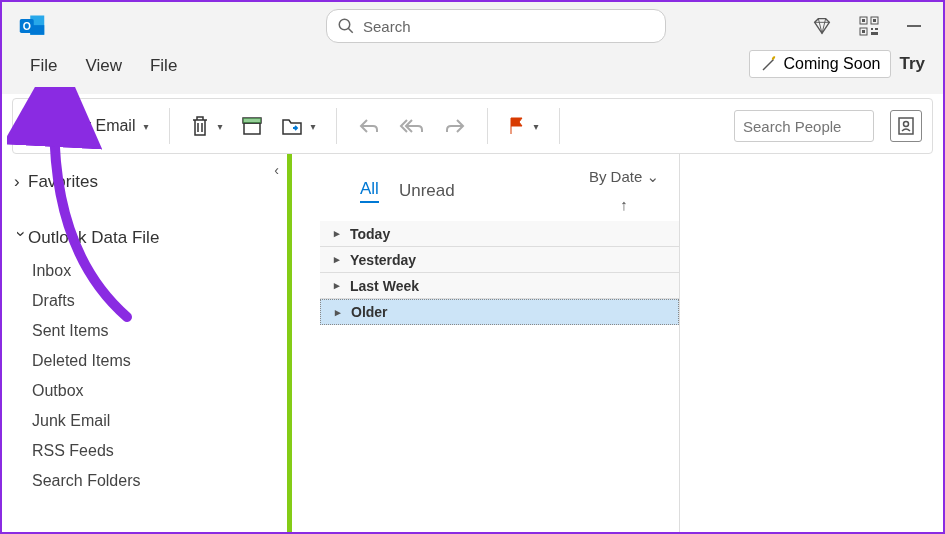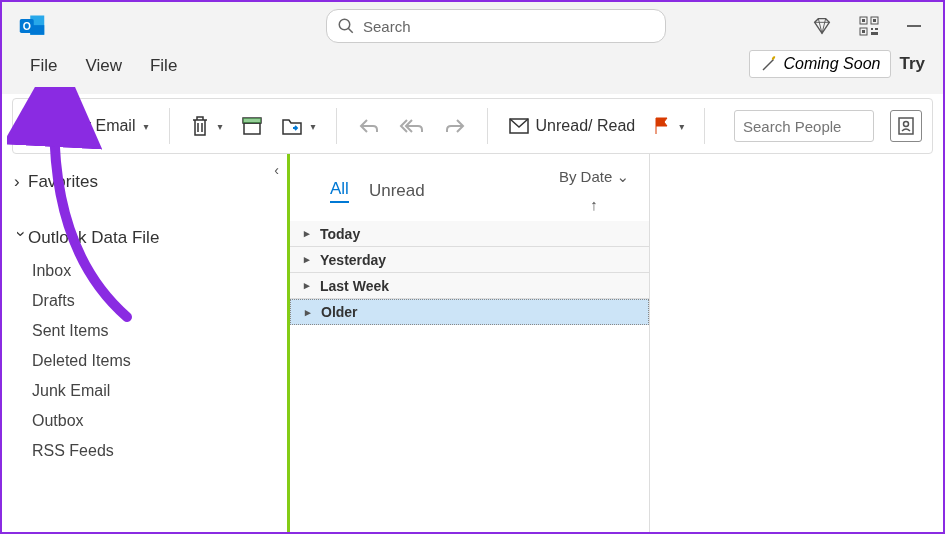--- a/index.html
+++ b/index.html
@@ -9,37 +9,37 @@
 .logo { width: 28px; height: 28px; margin-left: 6px; }
 .search-box { margin-left: 280px; width: 340px; height: 34px; background: #fff; border: 1px solid #ccc; border-radius: 12px; display: flex; align-items: center; padding: 0 10px; }
 .search-box svg { margin-right: 8px; flex-shrink: 0; }
 .search-box span { color: #666; font-size: 15px; }
 .titlebar-right { margin-left: auto; display: flex; align-items: center; gap: 26px; padding-right: 10px; }
 .icon-btn { color: #555; cursor: pointer; }
 .menubar { height: 44px; background: #f3f3f3; display: flex; align-items: flex-start; padding: 0 14px; gap: 0; }
 .menu-item { font-size: 17px; color: #333; padding: 6px 14px; cursor: pointer; }
 .menu-item.active { font-weight: 600; border-bottom: 2px solid #0078d4; color: #000; padding-bottom: 4px;}
 .menubar-spacer { flex: 1; }
-.coming-soon { background: #fff; border: 1px solid #ccc; border-radius: 3px; padding: 4px 10px; font-size: 16px; display: flex; align-items: center; gap: 6px; font-style: italic; }
+.coming-soon { background: #fff; border: 1px solid #ccc; border-radius: 3px; padding: 4px 10px; font-size: 16px; display: flex; align-items: center; gap: 6px; }
 .try-btn { font-size: 17px; padding: 4px 8px; font-weight: bold; }
 .ribbon { height: 56px; background: #fff; border: 1px solid #ddd; border-radius: 4px; margin: 4px 10px 0 10px; display: flex; align-items: center; padding: 0 10px; gap: 6px; }
 .ribbon-divider { width: 1px; height: 36px; background: #ddd; margin: 0 8px; }
 .ribbon-btn { display: flex; align-items: center; gap: 6px; padding: 4px 6px; cursor: pointer; }
 .ribbon-btn span.label { font-size: 16px; color: #333; }
 .caret { font-size: 10px; color: #555; margin-left: 2px; }
 .search-people { margin-left: auto; display: flex; align-items: center; border-radius: 11px; }
 .search-people input { width: 140px; height: 32px; border: 1px solid #ccc; border-radius: 3px; padding: 0 8px; font-size: 15px; color: #666; }
 .address-book { border: 1px solid #888; border-radius: 3px; width: 32px; height: 32px; display:flex;align-items:center;justify-content:center; margin-left:10px;}
 .content { display: flex; height: calc(100% - 152px); }
 .sidebar { width: 285px; position: relative; padding: 10px 0 0 0; }
 .collapse-btn { position: absolute; top: 8px; right: 8px; color: #555; cursor: pointer; font-size:14px;}
 .tree-head { display: flex; align-items: center; padding: 8px 12px; font-size: 17px; color: #333; cursor: pointer; }
 .tree-head .chev { width: 14px; display:inline-block; }
 .tree-item { padding: 6px 12px 6px 30px; font-size: 16px; color: #444; cursor: pointer; }
-.message-pane { flex: 1; border-left: 3px solid #84cc16; display:flex; }
+.message-pane { flex: 1; border-left: 5px solid #84cc16; display:flex;padding-left:28px; }
 .list-col { width: 360px; border-right: 1px solid #ddd; }
 .list-header { display: flex; align-items: center; padding: 14px 20px 8px 40px; gap: 20px; }
 .tab { font-size: 17px; color: #555; cursor: pointer; }
 .tab.active { color: #0078d4; border-bottom: 2px solid #0078d4; padding-bottom: 2px; }
 .sort-ctrl { margin-left: auto; display: flex; align-items: center; gap: 10px; color: #555; font-size: 15px; flex-direction: column;}
 .group-row { display: flex; align-items: center; height: 26px; padding: 0 8px 0 14px; font-size: 14px; font-weight: 600; color: #333; border-top: 1px solid #ddd; border-bottom: 1px solid #ddd; background: #f8f8f8; cursor: pointer; }
 .group-row:nth-of-type(n+2){ border-top:none;}
 .group-row.selected { background: #cce4f7; border: 1px dotted #888; }
 .group-row .g-chev { width: 16px; color: #555; font-size: 11px;}
 .reading { flex: 1; }
@@ -144,27 +144,20 @@
           <path d="M8 4 L2 10 L8 16 M13 4 L7 10 L13 16 M7 10 L19 10 Q23 10 23 14 L23 16" fill="none" stroke="#aaa" stroke-width="2"></path>
         </svg>
       </div>
     <div class="ribbon-btn">
         <svg width="24" height="20" viewBox="0 0 24 20">
           <path d="M14 4 L20 10 L14 16 M20 10 L8 10 Q4 10 4 14 L4 16" fill="none" stroke="#aaa" stroke-width="2"></path>
         </svg>
       </div>
     <div class="ribbon-divider"></div>
     <div class="ribbon-btn">
-      <svg width="22" height="18" viewBox="0 0 22 18">
-          <rect x="2" y="2" width="18" height="14" fill="none" stroke="#333" stroke-width="1.5"></rect>
-          <path d="M2 2 L11 10 L20 2" fill="none" stroke="#333" stroke-width="1.5"></path>
-        </svg>
-      <span class="label">Unread/ Read</span>
-    </div>
-    <div class="ribbon-btn">
       <svg width="18" height="20" viewBox="0 0 18 20">
           <path d="M3 2 L3 18 M3 2 L14 2 L11 6 L14 10 L3 10" fill="#d83b01" stroke="#d83b01" stroke-width="1"></path>
         </svg>
       <span class="caret">▾</span>
     </div>
     <div class="ribbon-divider"></div>
     <div class="search-people">
       <input type="text" placeholder="Search People" style="">
     </div>
     <div class="address-book">
@@ -185,23 +178,24 @@
       </div>
       <div style="height:20px;"></div>
       <div class="tree-head">
         <span class="chev" style="transform:rotate(90deg);display:inline-block;">›</span>
         <span>Outlook Data File</span>
       </div>
       <div class="tree-item">Inbox</div>
       <div class="tree-item">Drafts</div>
       <div class="tree-item">Sent Items</div>
       <div class="tree-item">Deleted Items</div>
+      <div class="tree-item">Outbox</div>
       <div class="tree-item">Junk Email</div>
-      <div class="tree-item">Outbox</div>
       <div class="tree-item">RSS Feeds</div>
+      <div class="tree-item">Search Folders</div>
     </div>
 
     <div class="message-pane">
       <div class="list-col">
         <div class="list-header">
           <div class="tab active">All</div>
           <div class="tab">Unread</div>
           <div class="sort-ctrl">
             <span><span>By Date</span> <span>⌄</span></span>
             <span>↑</span>

